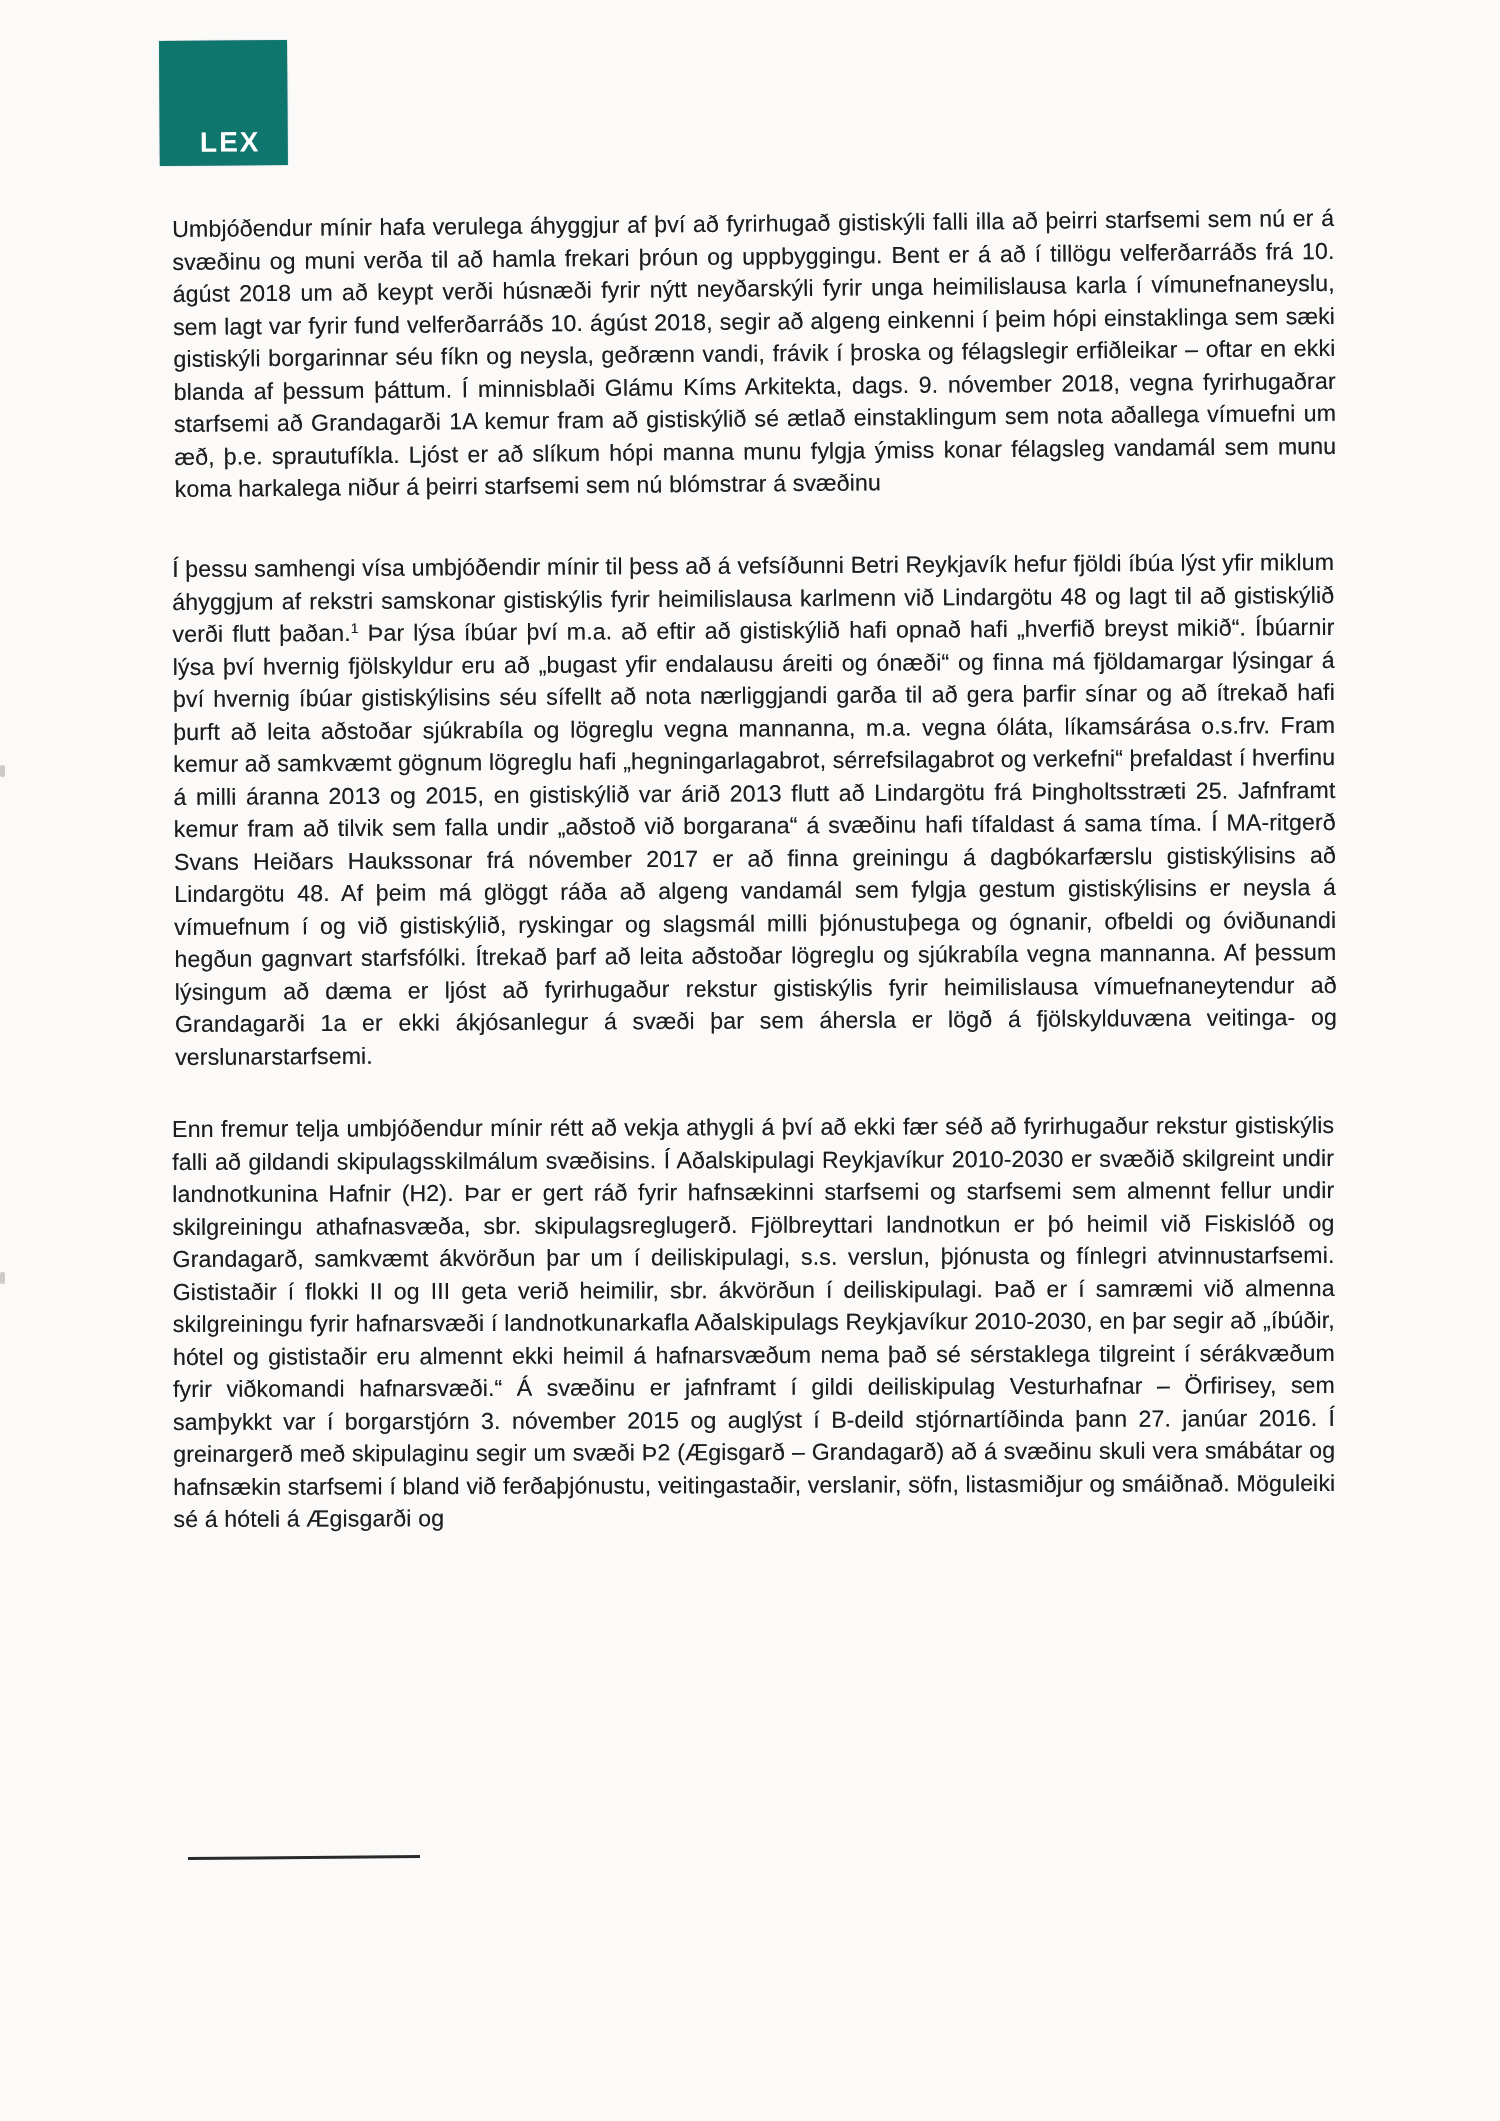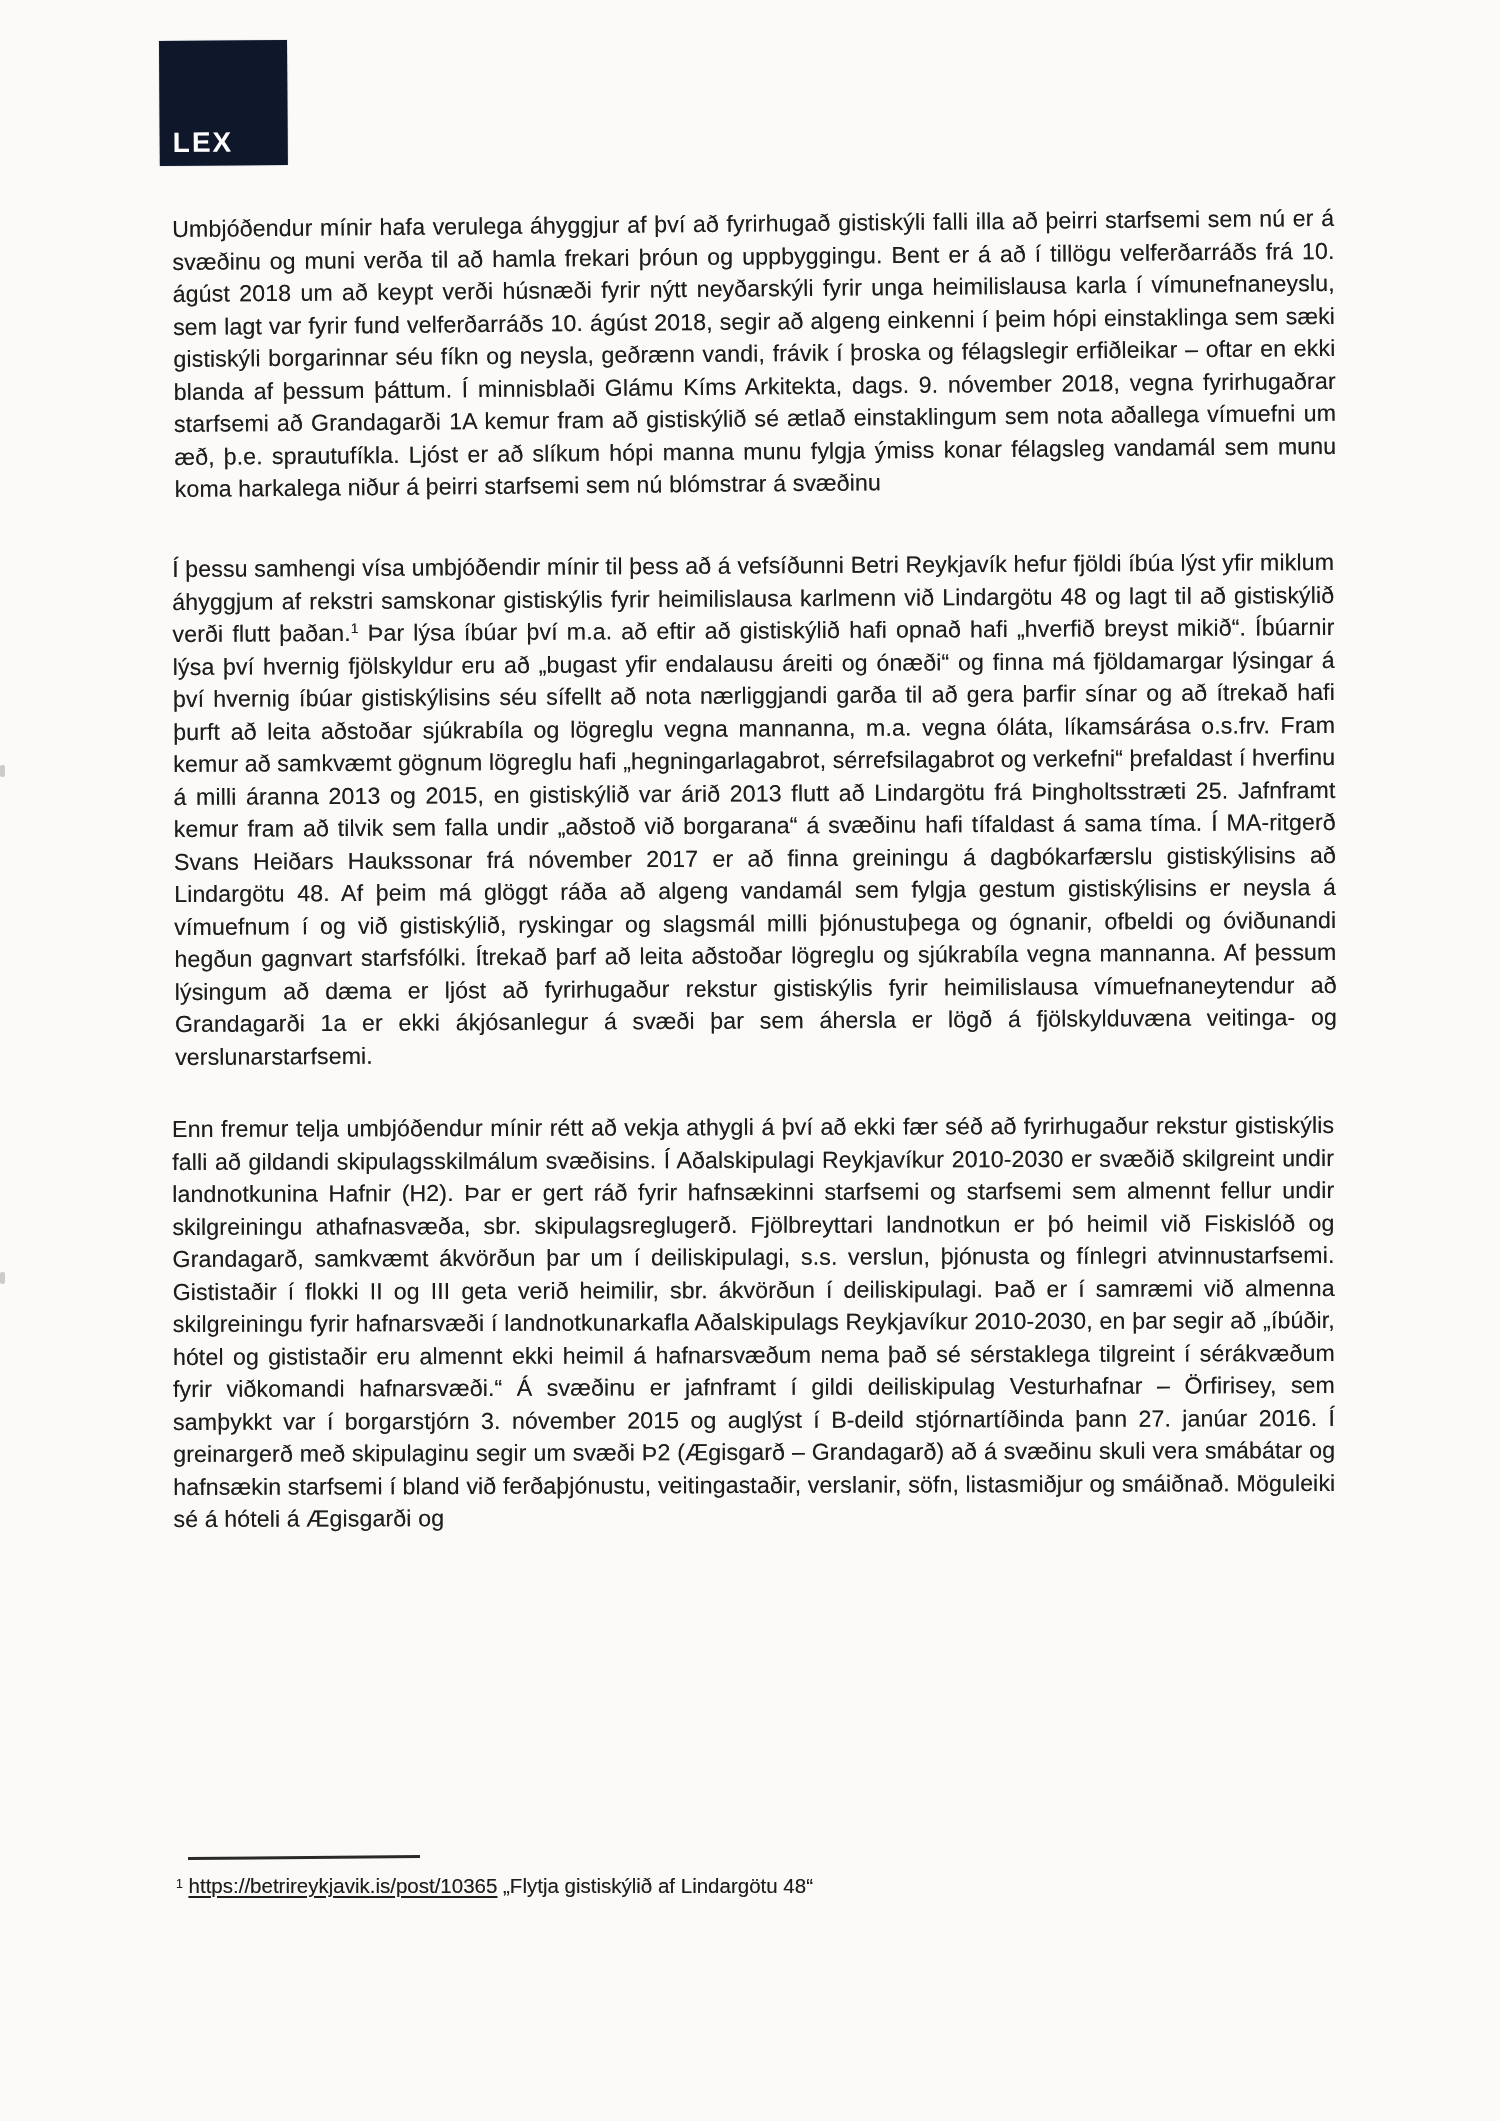--- a/index.html
+++ b/index.html
@@ -92,37 +92,33 @@
     opacity:.7;
   }
   .artifact.a1{top:765px;}
   .artifact.a2{top:1272px;}
 </style>
 </head>
 <body>
 
 <div class="page" style="background-color: rgb(251, 250, 248);">
 
-  <div class="logo" style="background-color: #0f172a;">
+  <div class="logo" style="background-color: #0f766e; justify-content: center;">
     <span class="logo-text" style="color: rgb(255, 255, 255);">LEX</span>
   </div>
 
   <div class="textcol" style="color: rgb(29, 29, 29);">
 
     <p class="p1"><span>Umbjóðendur mínir hafa verulega áhyggjur af því að fyrirhugað gistiskýli falli illa að þeirri starfsemi sem nú er á svæðinu og muni verða til að hamla frekari þróun og uppbyggingu. Bent er á að í tillögu velferðarráðs frá 10. ágúst 2018 um að keypt verði húsnæði fyrir nýtt neyðarskýli fyrir unga heimilislausa karla í vímunefnaneyslu, sem lagt var fyrir fund velferðarráðs 10. ágúst 2018, segir að algeng einkenni í þeim hópi einstaklinga sem sæki gistiskýli borgarinnar séu fíkn og neysla, geðrænn vandi, frávik í þroska og félagslegir erfiðleikar – oftar en ekki blanda af þessum þáttum. Í minnisblaði Glámu Kíms Arkitekta, dags. 9. nóvember 2018, vegna fyrirhugaðrar starfsemi að Grandagarði 1A kemur fram að gistiskýlið sé ætlað einstaklingum sem nota aðallega vímuefni um æð, þ.e. sprautufíkla. Ljóst er að slíkum hópi manna munu fylgja ýmiss konar félagsleg vandamál sem munu koma harkalega niður á þeirri starfsemi sem nú blómstrar á svæðinu</span></p>
 
     <p class="p2"><span>Í þessu samhengi vísa umbjóðendir mínir til þess að á vefsíðunni Betri Reykjavík hefur fjöldi íbúa lýst yfir miklum áhyggjum af rekstri samskonar gistiskýlis fyrir heimilislausa karlmenn við Lindargötu 48 og lagt til að gistiskýlið verði flutt þaðan.</span><span class="sup">1</span><span> Þar lýsa íbúar því m.a. að eftir að gistiskýlið hafi opnað hafi „hverfið breyst mikið“. Íbúarnir lýsa því hvernig fjölskyldur eru að „bugast yfir endalausu áreiti og ónæði“ og finna má fjöldamargar lýsingar á því hvernig íbúar gistiskýlisins séu sífellt að nota nærliggjandi garða til að gera þarfir sínar og að ítrekað hafi þurft að leita aðstoðar sjúkrabíla og lögreglu vegna mannanna, m.a. vegna óláta, líkamsárása o.s.frv. Fram kemur að samkvæmt gögnum lögreglu hafi „hegningarlagabrot, sérrefsilagabrot og verkefni“ þrefaldast í hverfinu á milli áranna 2013 og 2015, en gistiskýlið var árið 2013 flutt að Lindargötu frá Þingholtsstræti 25. Jafnframt kemur fram að tilvik sem falla undir „aðstoð við borgarana“ á svæðinu hafi tífaldast á sama tíma. Í MA-ritgerð Svans Heiðars Haukssonar frá nóvember 2017 er að finna greiningu á dagbókarfærslu gistiskýlisins að Lindargötu 48. Af þeim má glöggt ráða að algeng vandamál sem fylgja gestum gistiskýlisins er neysla á vímuefnum í og við gistiskýlið, ryskingar og slagsmál milli þjónustuþega og ógnanir, ofbeldi og óviðunandi hegðun gagnvart starfsfólki. Ítrekað þarf að leita aðstoðar lögreglu og sjúkrabíla vegna mannanna. Af þessum lýsingum að dæma er ljóst að fyrirhugaður rekstur gistiskýlis fyrir heimilislausa vímuefnaneytendur að Grandagarði 1a er ekki ákjósanlegur á svæði þar sem áhersla er lögð á fjölskylduvæna veitinga- og verslunarstarfsemi.</span></p>
 
     <p class="p3"><span>Enn fremur telja umbjóðendur mínir rétt að vekja athygli á því að ekki fær séð að fyrirhugaður rekstur gistiskýlis falli að gildandi skipulagsskilmálum svæðisins. Í Aðalskipulagi Reykjavíkur 2010-2030 er svæðið skilgreint undir landnotkunina </span><span class="it">Hafnir (H2)</span><span>. Þar er gert ráð fyrir hafnsækinni starfsemi og starfsemi sem almennt fellur undir skilgreiningu athafnasvæða, sbr. skipulagsreglugerð. Fjölbreyttari landnotkun er þó heimil við Fiskislóð og Grandagarð, samkvæmt ákvörðun þar um í deiliskipulagi, s.s. verslun, þjónusta og fínlegri atvinnustarfsemi. Gististaðir í flokki II og III geta verið heimilir, sbr. ákvörðun í deiliskipulagi. Það er í samræmi við almenna skilgreiningu fyrir </span><span class="it">hafnarsvæði</span><span> í landnotkunarkafla Aðalskipulags Reykjavíkur 2010-2030, en þar segir að „íbúðir, hótel og gististaðir eru almennt ekki heimil á hafnarsvæðum nema það sé sérstaklega tilgreint í sérákvæðum fyrir viðkomandi hafnarsvæði.“ Á svæðinu er jafnframt í gildi deiliskipulag Vesturhafnar – Örfirisey, sem samþykkt var í borgarstjórn 3. nóvember 2015 og auglýst í B-deild stjórnartíðinda þann 27. janúar 2016. Í greinargerð með skipulaginu segir um svæði Þ2 (Ægisgarð – Grandagarð) að á svæðinu skuli vera smábátar og hafnsækin starfsemi í bland við ferðaþjónustu, veitingastaðir, verslanir, söfn, listasmiðjur og smáiðnað. Möguleiki sé á hóteli á Ægisgarði og</span></p>
 
   </div>
 
   <div class="footnote-sep"></div>
 
-  <div class="footnote" style="color: rgb(29, 29, 29);">
-    <span class="sup">1</span>
-    <span class="footnote-link">https://betrireykjavik.is/post/10365</span><span> „Flytja gistiskýlið af Lindargötu 48“</span>
-  </div>
 
   <div class="artifact a1"></div>
   <div class="artifact a2"></div>
 
 </div>
 
 </body></html>

